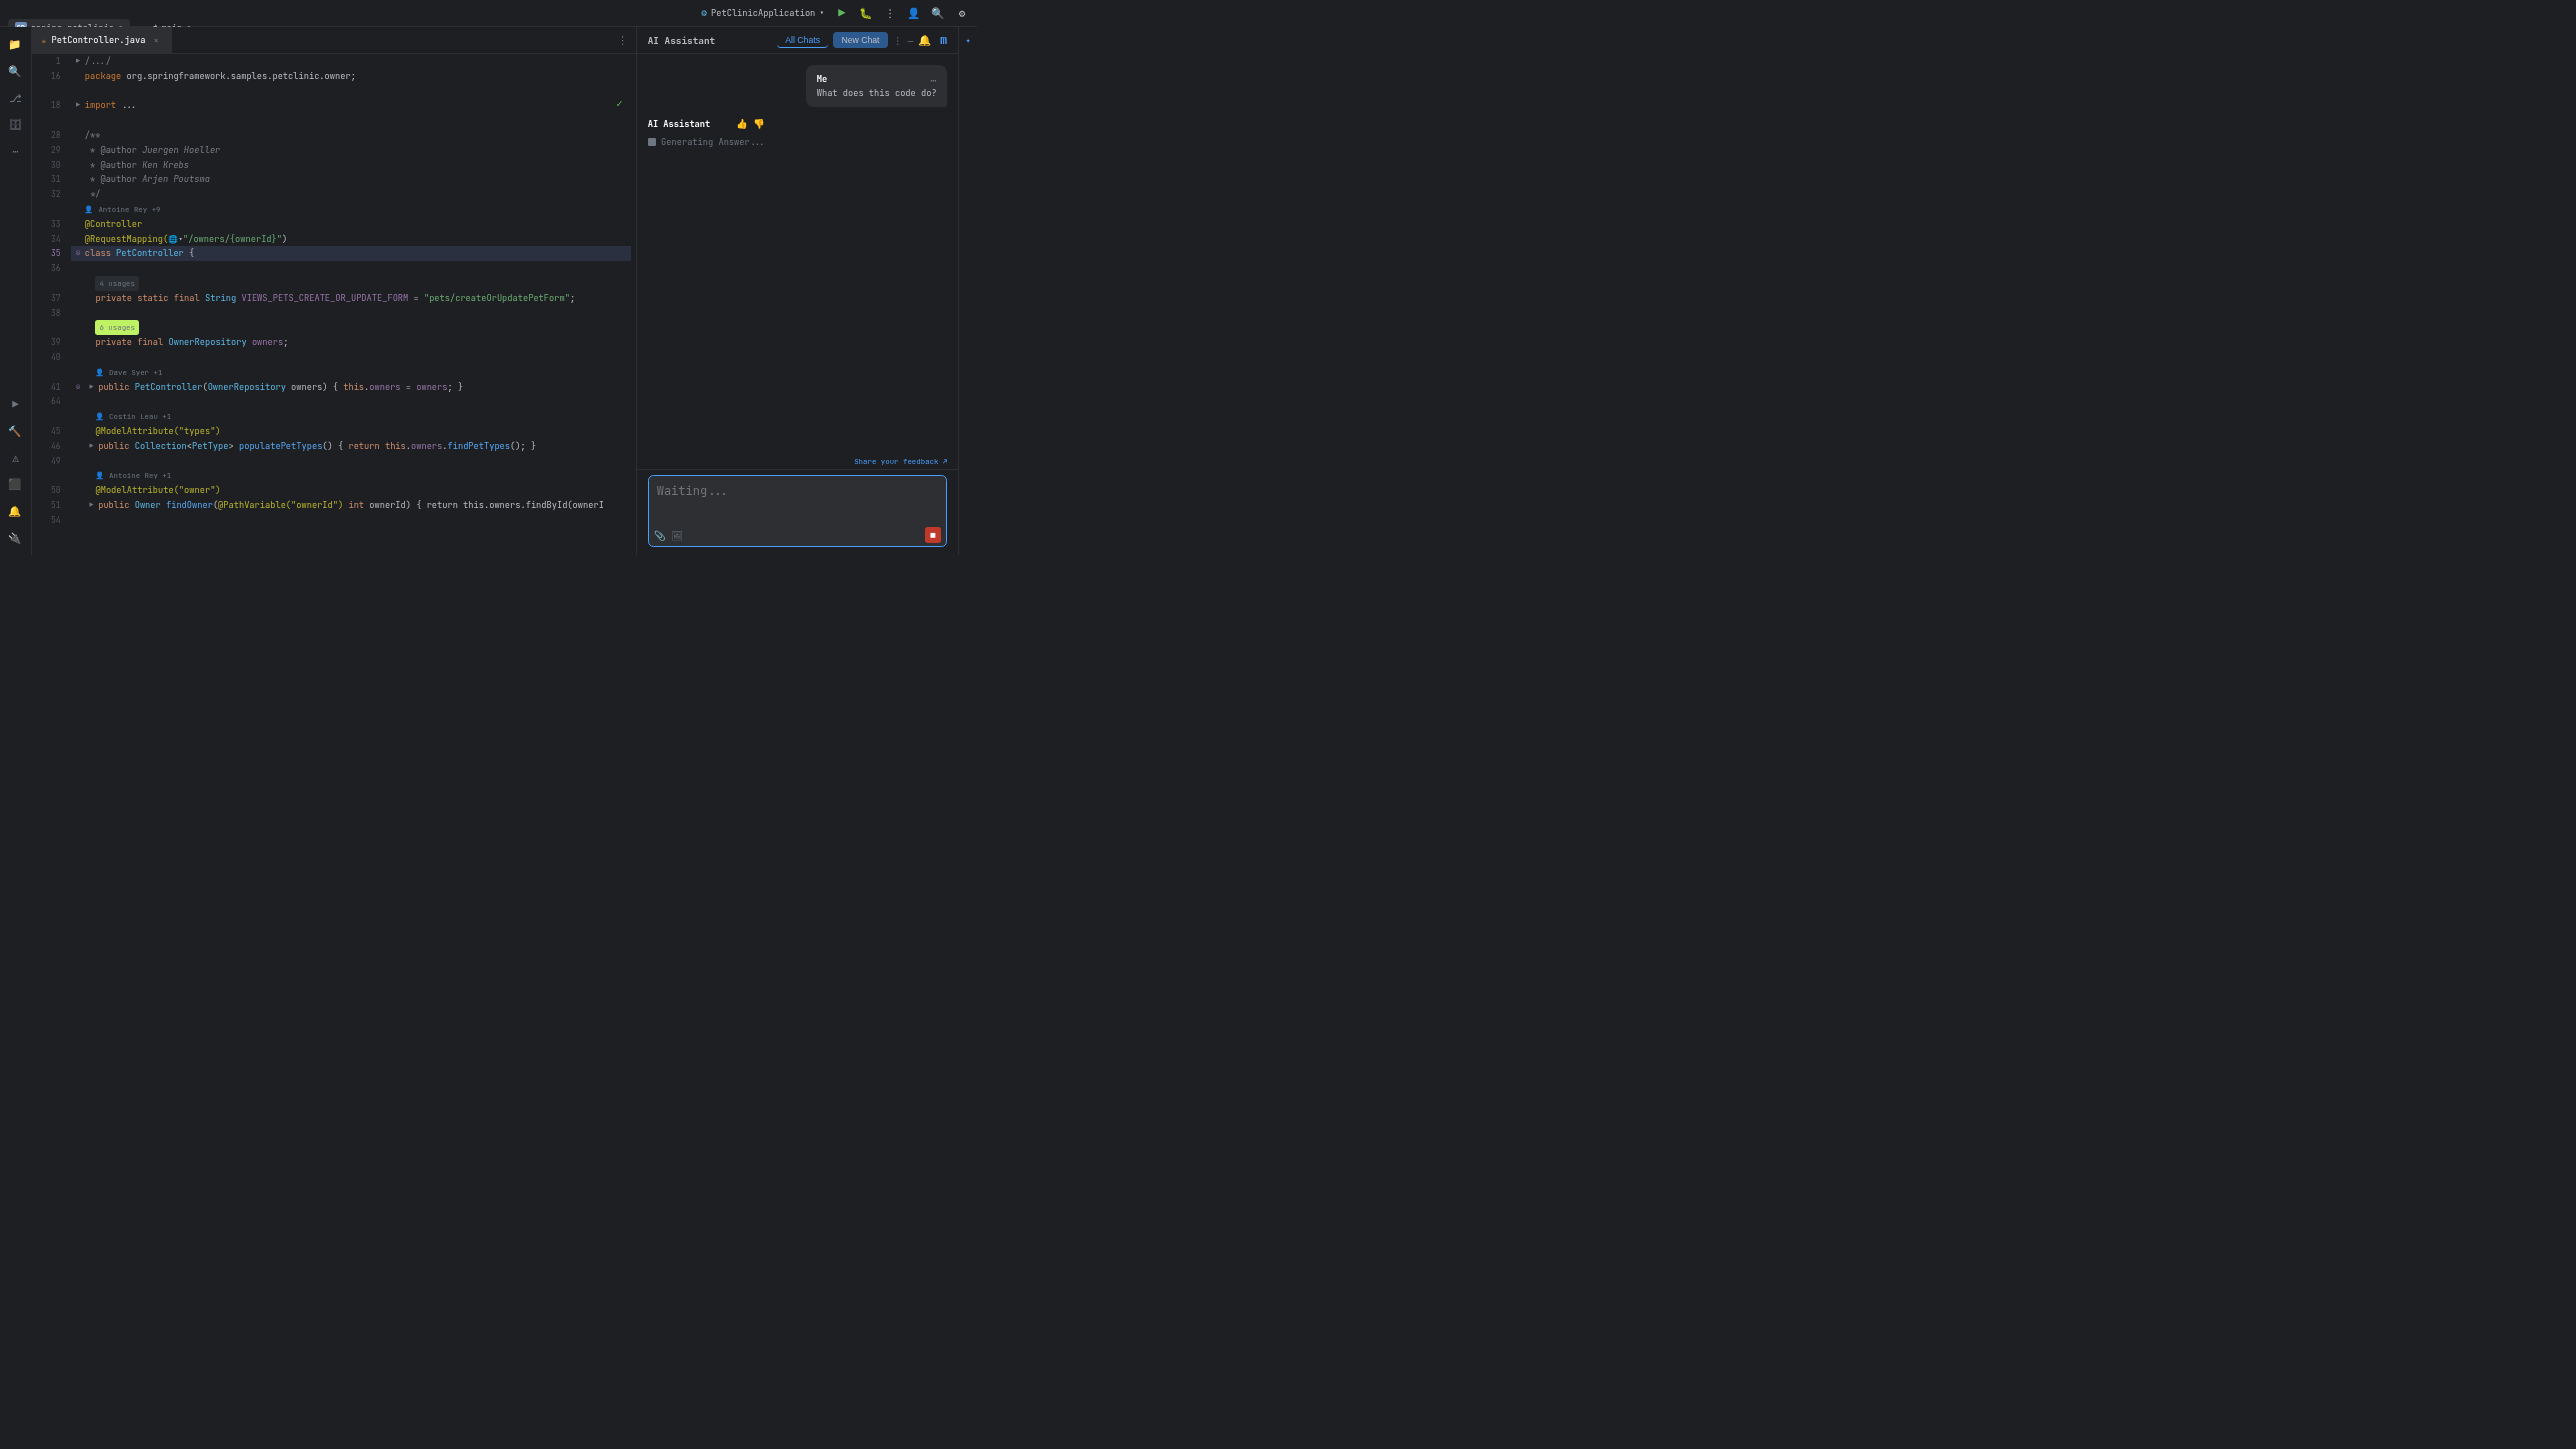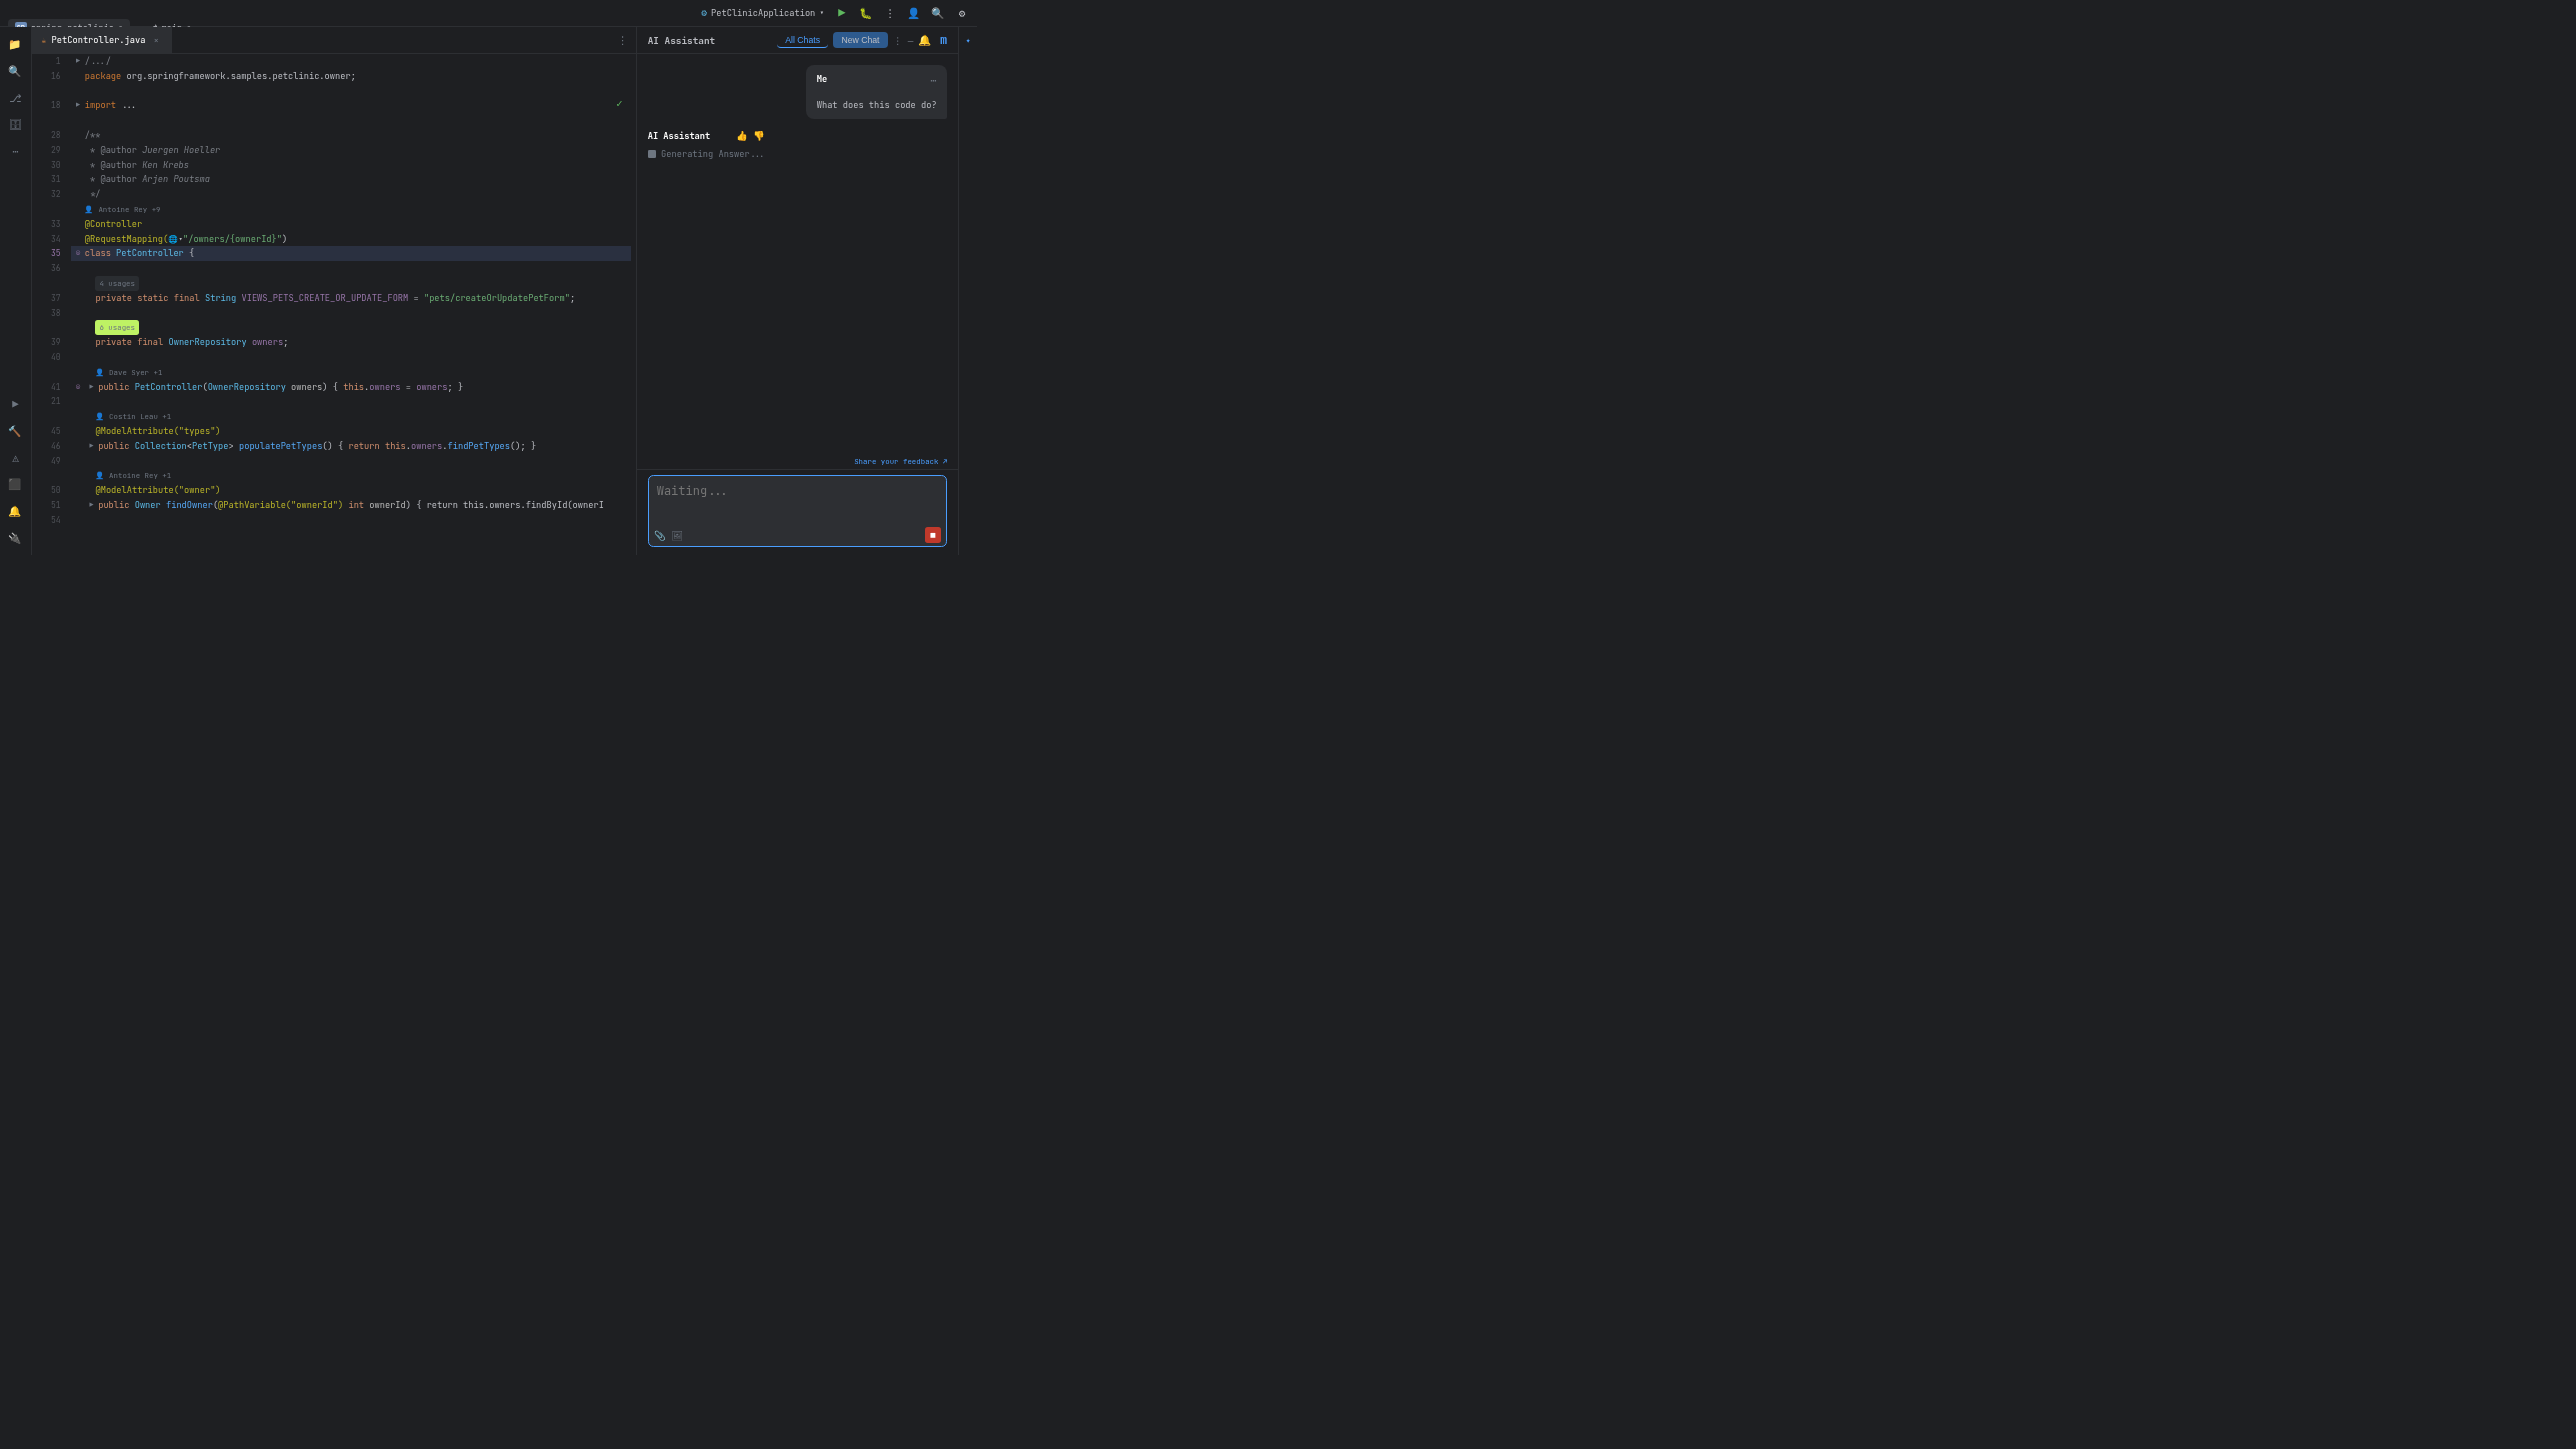--- a/index.html
+++ b/index.html
@@ -290,21 +290,21 @@
       align-self: flex-end;
       background: #2d2f33;
       border-radius: 8px 8px 2px 8px;
       padding: 8px 10.7px;
       max-width: 80%;
       position: relative;
     }
     .message-header {
       display: flex;
       justify-content: space-between;
-      margin-bottom: 12px;
+      margin-bottom: 0;
     }
     .message-name {
       font-weight: 600;
       font-size: 8.7px;
       color: #ffffff;
     }
     .message-menu {
       color: #6e7681;
       cursor: pointer;
       font-size: 10.7px;
@@ -534,21 +534,21 @@
         <div style="line-height:14.8px; color:#9876aa;">35</div>
         <div style="line-height:14.8px;">36</div>
         <div style="line-height:14.8px;">&nbsp;</div>
         <div style="line-height:14.8px;">37</div>
         <div style="line-height:14.8px;">38</div>
         <div style="line-height:14.8px;">&nbsp;</div>
         <div style="line-height:14.8px;">39</div>
         <div style="line-height:14.8px;">40</div>
         <div style="line-height:14.8px;">&nbsp;</div>
         <div style="line-height:14.8px;">41</div>
-        <div style="line-height:14.8px;">21</div>
+        <div style="line-height:14.8px;">64</div>
         <div style="line-height:14.8px;">&nbsp;</div>
         <div style="line-height:14.8px;">45</div>
         <div style="line-height:14.8px;">46</div>
         <div style="line-height:14.8px;">49</div>
         <div style="line-height:14.8px;">&nbsp;</div>
         <div style="line-height:14.8px;">50</div>
         <div style="line-height:14.8px;">51</div>
         <div style="line-height:14.8px;">54</div>
       </div>
 

